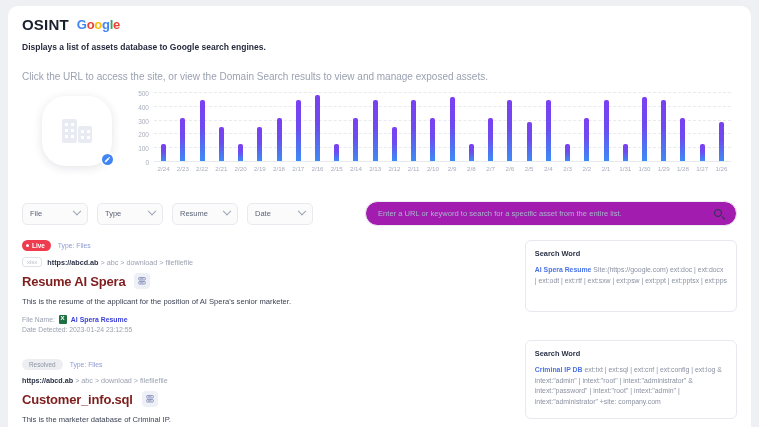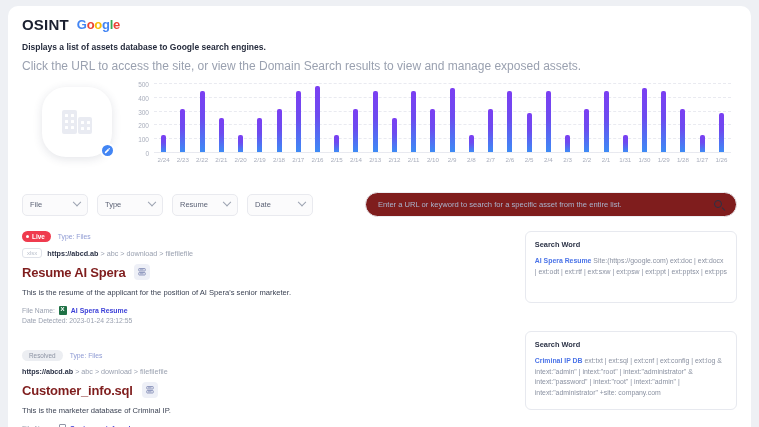--- a/index.html
+++ b/index.html
@@ -24,21 +24,21 @@
     padding: 10px 14px 0 14px;
     position: relative;
   }
 
   
   .hdr-row { display: flex; align-items: center; gap: 8px; }
   .osint { font-size: 15px; font-weight: bold; color: #1b2030; letter-spacing: .2px; }
   .glogo { font-size: 13px; font-weight: bold; letter-spacing: -.3px; }
   .g1{color:#4285F4}.g2{color:#EA4335}.g3{color:#FBBC05}.g4{color:#4285F4}.g5{color:#34A853}.g6{color:#EA4335}
   .sub1 { font-size: 8.5px; font-weight: bold; color: #262c3d; margin-top: 9px; }
-  .sub2 { font-size: 12px; color: #9aa1b0; margin-top: 7px; }
+  .sub2 { font-size: 10px; color: #9aa1b0; margin-top: 19px; }
 
   
   .chart-block { display: flex; margin-top: 10px; align-items: flex-start; }
   .thumb-wrap { width: 110px; display:flex; justify-content:center; padding-top:4px; }
   .thumb {
     position: relative; width: 70px; height: 70px;
     background: #fff; border-radius: 24px;
     box-shadow: 0 2px 10px rgba(40,50,80,.13);
     display: flex; align-items: center; justify-content: center;
   }
@@ -78,21 +78,21 @@
   .selects { display:flex; gap: 9px; }
   .sel {
     width: 66px; height: 22px; background:#fbfbfc;
     border:1px solid #e9eaef; border-radius: 5px;
     display:flex; align-items:center; justify-content:space-between;
     padding: 0 7px; font-size: 7.5px; color:#5c6376;
   }
   .chev { width:6px; height:6px; border-right:1.1px solid #9aa1b0; border-bottom:1.1px solid #9aa1b0;
           transform: rotate(45deg) translate(-2px,-2px); }
   .searchbox {
-    flex:1; margin-left: 42px; height: 25px; background:#7f1d1d;
+    flex:1; margin-left: 42px; height: 25px; background:#a21caf;
     border:1px solid #eceef2; border-radius: 13px;
     display:flex; align-items:center; padding: 0 12px;
   }
   .searchbox .ph { flex:1; font-size: 7.6px; color:#a9b4cc; }
   .mag { width:10px; height:10px; position:relative; }
   .mag .ring { position:absolute; width:8px; height:8px; border:1.3px solid #2b3246; border-radius:50%; top:0; left:0;}
   .mag .stem { position:absolute; width:1.3px; height:4px; background:#2b3246; transform:rotate(-45deg); right:0px; bottom:-1px;}
 
   
   .body-row { display:flex; margin-top: 14px; gap: 16px; }

